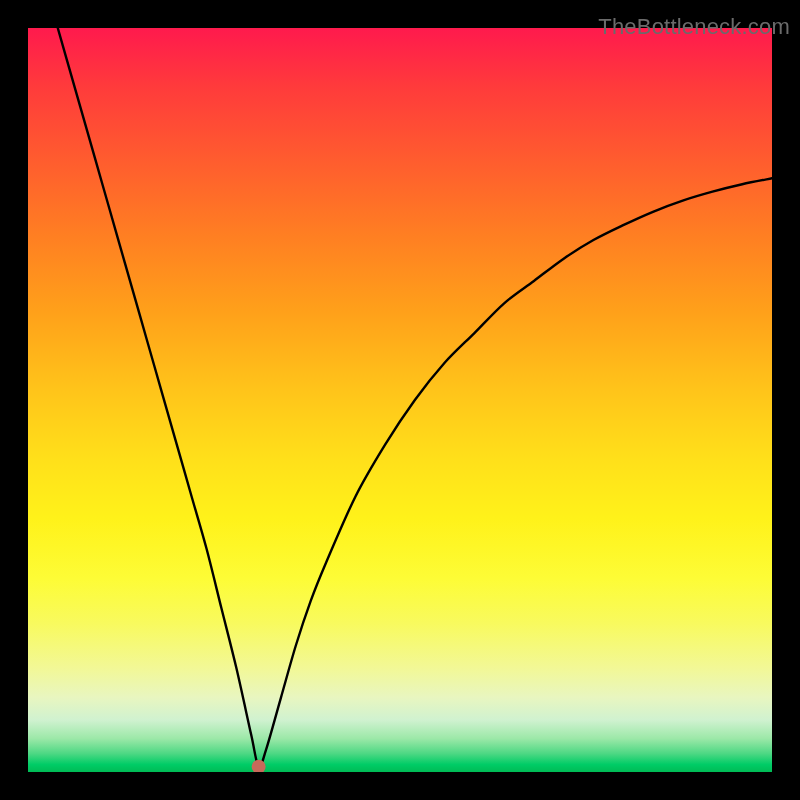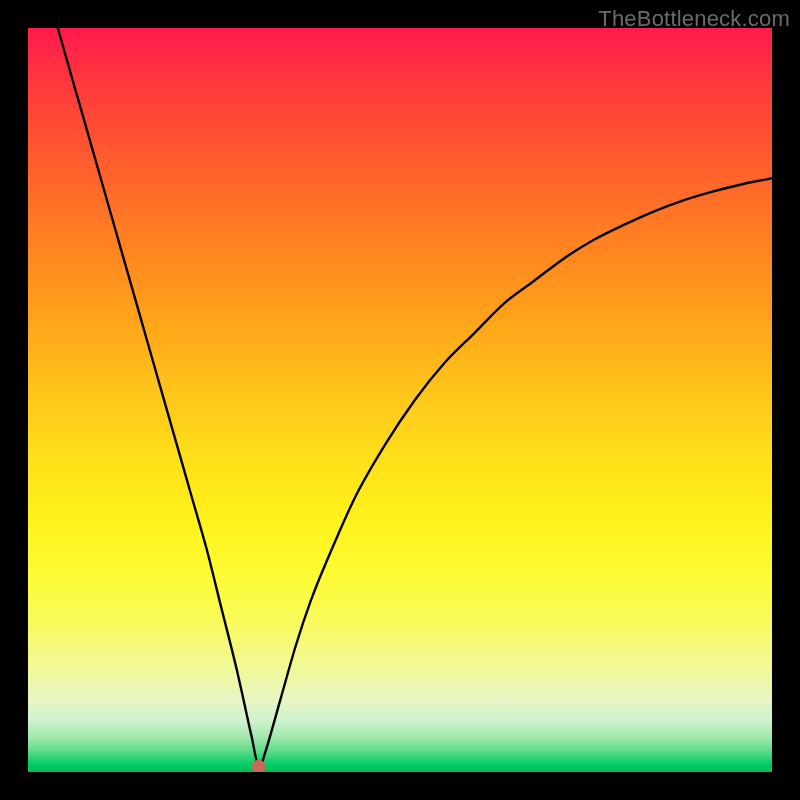--- a/index.html
+++ b/index.html
@@ -43,21 +43,21 @@
     );
   }
   .curve-svg {
     position: absolute;
     inset: 0;
     width: 100%;
     height: 100%;
   }
   .watermark {
     position: absolute;
-    top: 6px;
+    top: 14px;
     right: 10px;
     color: #6b6b6b;
     font-size: 22px;
     letter-spacing: 0.2px;
     z-index: 5;
   }
 </style>
 </head>
 <body>
 

